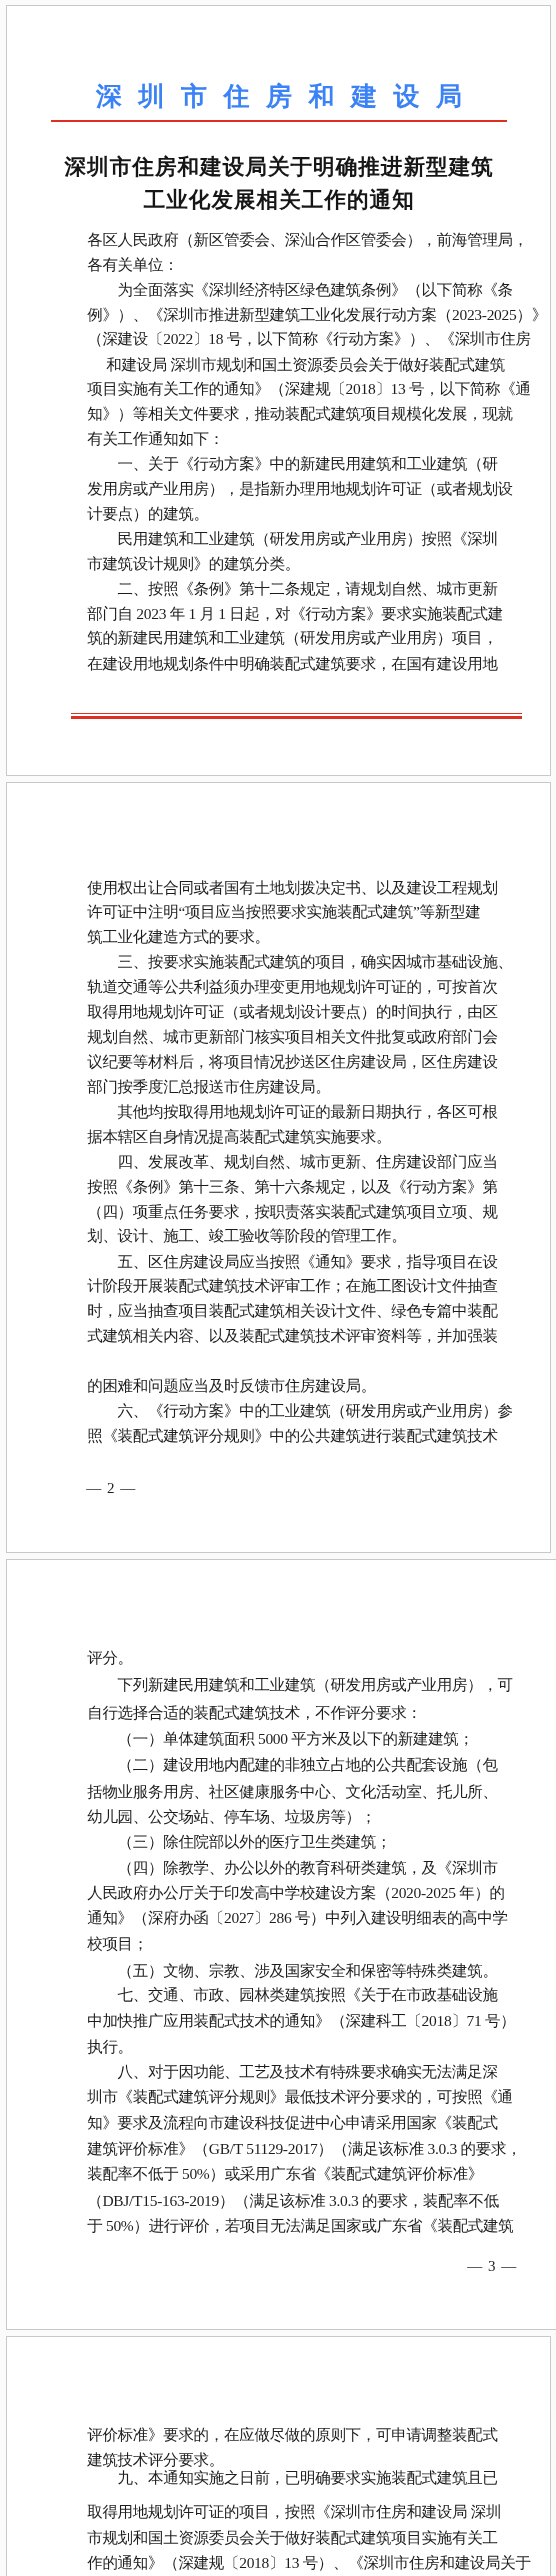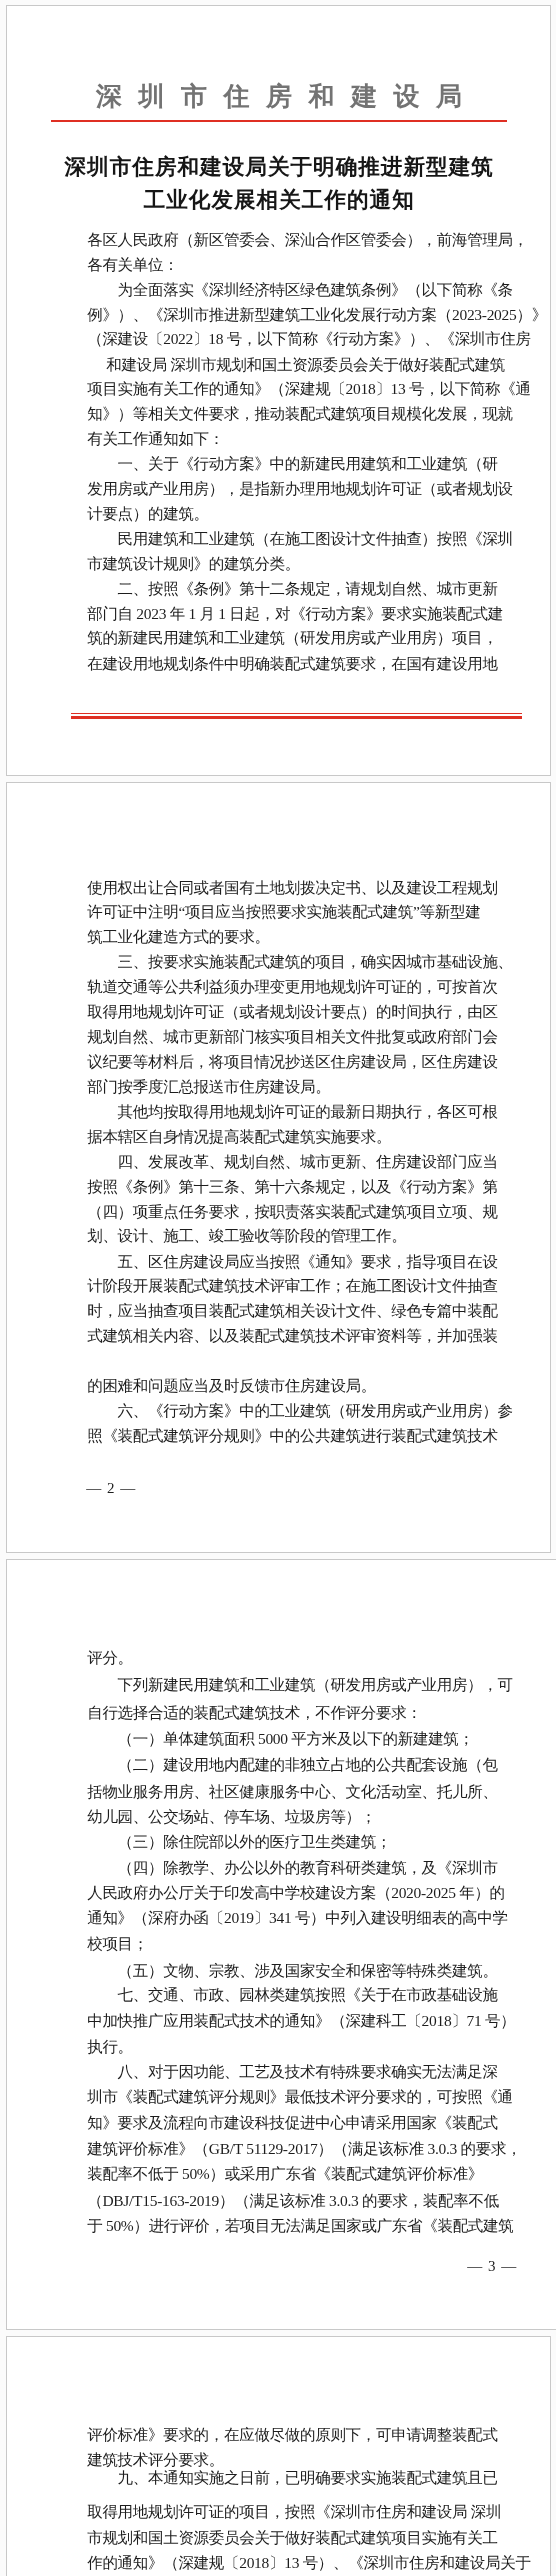--- a/index.html
+++ b/index.html
@@ -13,21 +13,21 @@
     background:#ffffff;border:0.5px solid #c8c8c8;
   }
   .text-line{
     position:absolute;left:80px;width:415px;height:25px;
     font-size:15.5px;line-height:25px;letter-spacing:-0.3px;
     color:#1d1d1d;white-space:nowrap;
   }
   .agency-header{
     position:absolute;left:14.4px;width:515px;text-align:center;
     font-size:26px;line-height:31px;font-weight:bold;
-    letter-spacing:16.5px;text-indent:16.5px;color:#737373;white-space:nowrap;
+    letter-spacing:16.5px;text-indent:16.5px;color:#3b82f6;white-space:nowrap;
   }
   .red-rule{position:absolute;background:#df2f23;}
   .doc-title{
     position:absolute;left:40px;width:464px;text-align:center;
     font-size:21.6px;line-height:30px;font-weight:bold;letter-spacing:1px;
     color:#161616;white-space:nowrap;
   }
   .page-number{
     position:absolute;font-size:15px;line-height:23px;color:#1d1d1d;
     letter-spacing:1px;white-space:nowrap;
@@ -49,21 +49,21 @@
       <div class="text-line" style="top: 271px;">　　为全面落实《深圳经济特区绿色建筑条例》（以下简称《条</div>
       <div class="text-line" style="top: 296px;">例》）、《深圳市推进新型建筑工业化发展行动方案（2023-2025）》</div>
       <div class="text-line" style="top: 320px;">（深建设〔2022〕18 号，以下简称《行动方案》）、《深圳市住房</div>
       <div class="text-line" style="top: 346px; margin-left: 19px;">和建设局  深圳市规划和国土资源委员会关于做好装配式建筑</div>
       <div class="text-line" style="top: 370px;">项目实施有关工作的通知》（深建规〔2018〕13 号，以下简称《通</div>
       <div class="text-line" style="top: 395px;">知》）等相关文件要求，推动装配式建筑项目规模化发展，现就</div>
       <div class="text-line" style="top: 420px;">有关工作通知如下：</div>
       <div class="text-line" style="top: 445px;">　　一、关于《行动方案》中的新建民用建筑和工业建筑（研</div>
       <div class="text-line" style="top: 470px;">发用房或产业用房），是指新办理用地规划许可证（或者规划设</div>
       <div class="text-line" style="top: 495px;">计要点）的建筑。</div>
-      <div class="text-line" style="top: 520px;">　　民用建筑和工业建筑（在施工图设计文件抽查）按照《深圳</div>
+      <div class="text-line" style="top: 520px;">　　民用建筑和工业建筑（研发用房或产业用房）按照《深圳</div>
       <div class="text-line" style="top: 545px;">市建筑设计规则》的建筑分类。</div>
       <div class="text-line" style="top: 570px;">　　二、按照《条例》第十二条规定，请规划自然、城市更新</div>
       <div class="text-line" style="top: 595px;">部门自 2023 年 1 月 1 日起，对《行动方案》要求实施装配式建</div>
       <div class="text-line" style="top: 619px;">筑的新建民用建筑和工业建筑（研发用房或产业用房）项目，</div>
       <div class="text-line" style="top: 645px;">在建设用地规划条件中明确装配式建筑要求，在国有建设用地</div>
     </div>
     <div class="page" style="top: 782px;">
       <div class="text-line" style="top: 92px;">使用权出让合同或者国有土地划拨决定书、以及建设工程规划</div>
       <div class="text-line" style="top: 116px;">许可证中注明“项目应当按照要求实施装配式建筑”等新型建</div>
       <div class="text-line" style="top: 141px;">筑工业化建造方式的要求。</div>
@@ -92,21 +92,21 @@
       <div class="text-line" style="top: 85px;">评分。</div>
       <div class="text-line" style="top: 112px;">　　下列新建民用建筑和工业建筑（研发用房或产业用房），可</div>
       <div class="text-line" style="top: 140px;">自行选择合适的装配式建筑技术，不作评分要求：</div>
       <div class="text-line" style="top: 166px;">　　（一）单体建筑面积 5000 平方米及以下的新建建筑；</div>
       <div class="text-line" style="top: 192px;">　　（二）建设用地内配建的非独立占地的公共配套设施（包</div>
       <div class="text-line" style="top: 219px;">括物业服务用房、社区健康服务中心、文化活动室、托儿所、</div>
       <div class="text-line" style="top: 244px;">幼儿园、公交场站、停车场、垃圾房等）；</div>
       <div class="text-line" style="top: 269px;">　　（三）除住院部以外的医疗卫生类建筑；</div>
       <div class="text-line" style="top: 295px;">　　（四）除教学、办公以外的教育科研类建筑，及《深圳市</div>
       <div class="text-line" style="top: 320px;">人民政府办公厅关于印发高中学校建设方案（2020-2025 年）的</div>
-      <div class="text-line" style="top: 345px;">通知》（深府办函〔2019〕341 号）中列入建设明细表的高中学</div>
+      <div class="text-line" style="top: 345px;">通知》（深府办函〔2027〕286 号）中列入建设明细表的高中学</div>
       <div class="text-line" style="top: 371px;">校项目；</div>
       <div class="text-line" style="top: 398px;">　　（五）文物、宗教、涉及国家安全和保密等特殊类建筑。</div>
       <div class="text-line" style="top: 422px;">　　七、交通、市政、园林类建筑按照《关于在市政基础设施</div>
       <div class="text-line" style="top: 448px;">中加快推广应用装配式技术的通知》（深建科工〔2018〕71 号）</div>
       <div class="text-line" style="top: 474px;">执行。</div>
       <div class="text-line" style="top: 499px;">　　八、对于因功能、工艺及技术有特殊要求确实无法满足深</div>
       <div class="text-line" style="top: 524px;">圳市《装配式建筑评分规则》最低技术评分要求的，可按照《通</div>
       <div class="text-line" style="top: 550px;">知》要求及流程向市建设科技促进中心申请采用国家《装配式</div>
       <div class="text-line" style="top: 576px;">建筑评价标准》（GB/T 51129-2017）（满足该标准 3.0.3 的要求，</div>
       <div class="text-line" style="top: 601px;">装配率不低于 50%）或采用广东省《装配式建筑评价标准》</div>

